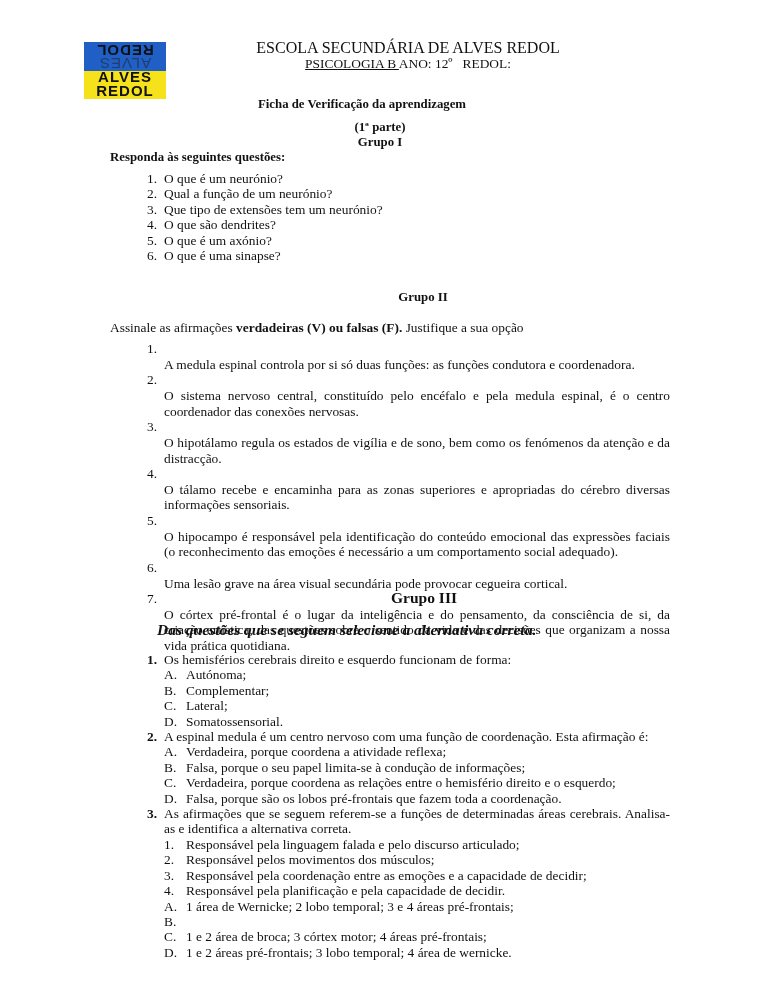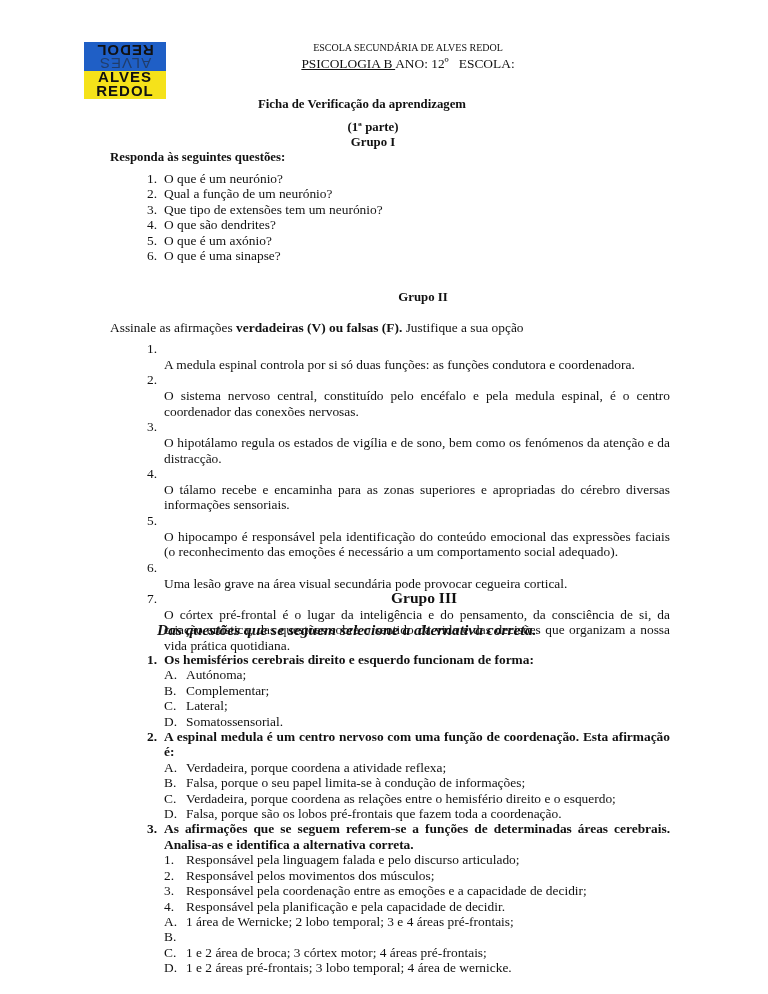--- a/index.html
+++ b/index.html
@@ -13,44 +13,44 @@
   .logo { left: 84px; top: 42px; width: 82px; height: 57px; overflow: hidden; }
   .logo .blue { position: absolute; left: 0; top: 0; width: 82px; height: 29px; background: #1f5fc6; }
   .logo .yellow { position: absolute; left: 0; top: 29px; width: 82px; height: 28px; background: #f5e21a; }
   .logo .row { position: absolute; left: 2px; width: 78px; font-family: "Liberation Sans", sans-serif;
     font-weight: bold; font-size: 15px; line-height: 14px; letter-spacing: 1px; text-align: center; }
   .logo .r1 { top: 1px; color: #111; transform: scale(-1,-1); }
   .logo .r2 { top: 14px; color: #222; transform: scale(-1,-1); font-weight: normal; opacity: .55; }
   .logo .r3 { top: 28px; color: #111; }
   .logo .r4 { top: 42px; color: #111; }
   .center { text-align: center; }
-  .hdr1 { left: 0; width: 768px; top: 40px; font-size: 10px; padding-left: 48px; box-sizing: border-box; }
+  .hdr1 { left: 0; width: 768px; top: 40px; font-size: 16px; padding-left: 48px; box-sizing: border-box; }
   .hdr2 { left: 0; width: 768px; top: 56px; padding-left: 48px; box-sizing: border-box; }
   .u { text-decoration: underline; }
   .b { font-weight: bold; }
   .ficha { left: 0; width: 672px; top: 97px; padding-left: 52px; box-sizing: border-box; font-weight: bold; font-size: 12.8px; }
-  .parte { left: 9px; width: 672px; top: 120px; padding-left: 56px; box-sizing: border-box; font-weight: bold; font-size: 12.8px; line-height: 15px; }
+  .parte { left: 16px; width: 672px; top: 120px; padding-left: 56px; box-sizing: border-box; font-weight: bold; font-size: 12.8px; line-height: 15px; }
   .responda { left: 110px; top: 150px; font-weight: bold; font-size: 12.8px; }
   ol.q { list-style: none; margin: 0; padding: 0; }
   .ql li { display: flex; }
   .ql .n { width: 17px; flex: none; }
   .g1 { left: 147px; top: 171px; }
   .g2h { left: 0; width: 768px; top: 290px; padding-left: 56px; box-sizing: border-box; font-weight: bold; font-size: 12.8px; margin-left: 11px; }
   .assinale { left: 110px; top: 320px; }
   .g2 { left: 147px; top: 341px; width: 523px; }
   .g2 li { display: flex; text-align: justify; }
   .g2 .n { width: 17px; flex: none; }
   .g2 .t { flex: 1; text-align: justify; text-align-last: left; margin-top: 16px; }
   .g3h { left: 0; width: 768px; top: 590px; padding-left: 80px; box-sizing: border-box; font-weight: bold; font-size: 15.5px; }
   .das { left: 157px; top: 622px; font-weight: bold; font-style: italic; font-size: 15.5px; }
   .g3 { left: 147px; top: 652px; width: 523px; }
   .g3 > li { display: flex; }
   .g3 > li > .n { width: 17px; flex: none; font-weight: bold; }
   .g3 .body { flex: 1; }
-  .g3 .stem { font-weight: bold; text-align: justify; text-align-last: left; }
+  .g3 .stem { font-weight: normal; text-align: justify; text-align-last: left; }
   .opts li { display: flex; }
   .opts .l { width: 22px; flex: none; }
   .sub li { display: flex; }
   .sub .l { width: 22px; flex: none; }
   .sub-opts { padding-left: 22px; }
 </style>
 </head>
 <body>
 
 <div class="abs logo">
@@ -59,21 +59,21 @@
   <div class="row r1">REDOL</div>
   <div class="row r2">ALVES</div>
   <div class="row r3">ALVES</div>
   <div class="row r4">REDOL</div>
 </div>
 
 <div class="abs hdr1 center">ESCOLA SECUNDÁRIA DE ALVES REDOL</div>
 <div class="abs hdr2 center">
   <span class="u">PSICOLOGIA B </span>
   <span>ANO: 12º</span>&nbsp;&nbsp;
-  <span>ESCOLA:</span>
+  <span>REDOL:</span>
 </div>
 <div class="abs ficha center">Ficha de Verificação da aprendizagem</div>
 <div class="abs parte center">
   <div>(1ª parte)</div>
   <div>Grupo I</div>
 </div>
 
 <div class="abs responda">Responda às seguintes questões:</div>
 <ol class="abs q ql g1">
   <li>

